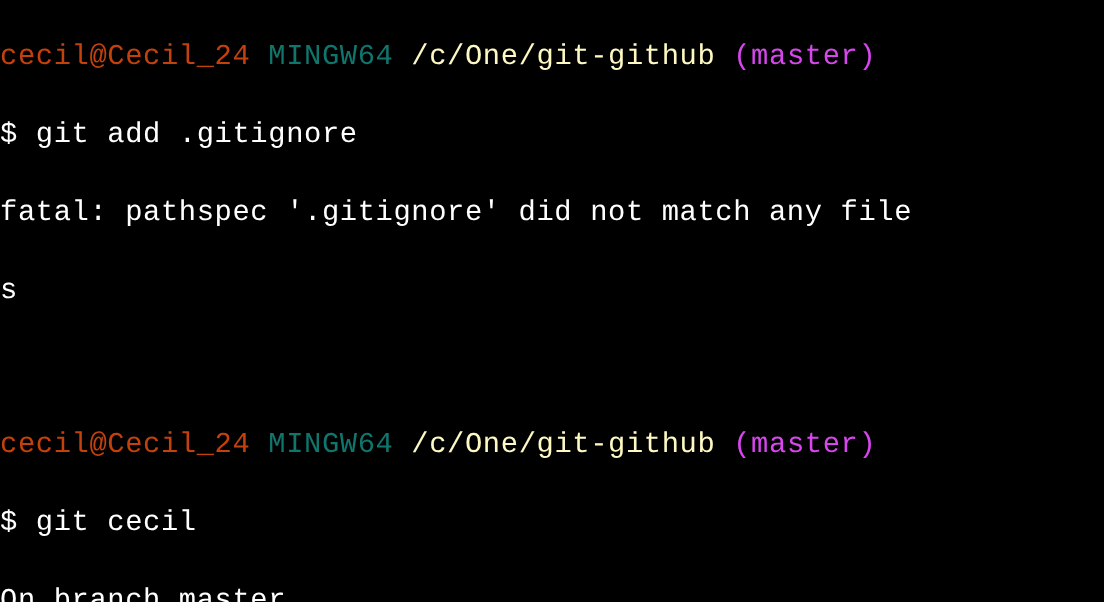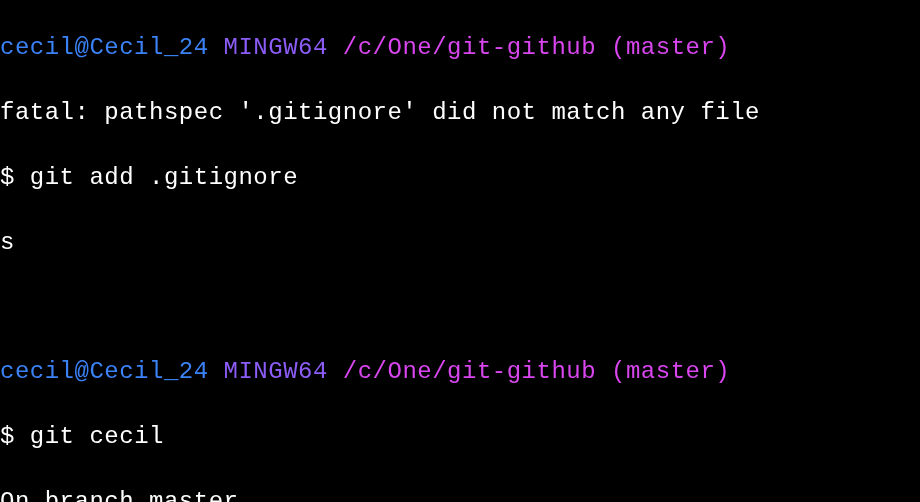--- a/index.html
+++ b/index.html
@@ -16,35 +16,35 @@
       padding: 0;
       width: 920px;
       height: 502px;
       overflow: hidden;
       letter-spacing: 0.5px;
     }
     .terminal {
       white-space: pre-wrap;
       word-break: break-all;
     }
-    .green { color: #3b82f6; }
-    .purple { color: #8b5cf6; }
-    .yellow { color: #d946ef; }
+    .green { color: #c2410c; }
+    .purple { color: #0f766e; }
+    .yellow { color: #fef9c3; }
     .cyan { color: #d946ef; }
     .white { color: #ffffff; }
     .line { display: block; }
     .blank { height: 1.35em; }
   </style>
 </head>
 <body>
 
 <div class="terminal">
 <span class="line"><span class="green">cecil@Cecil_24</span> <span class="purple">MINGW64</span> <span class="yellow">/c/One/git-github</span> <span class="cyan">(master)</span></span>
+<span class="line"><span class="white">$ </span><span class="white">git add .gitignore</span></span>
 <span class="line white">fatal: pathspec '.gitignore' did not match any file</span>
-<span class="line"><span class="white">$ </span><span class="white">git add .gitignore</span></span>
 <span class="line white">s</span>
 <div class="blank"></div>
 <span class="line"><span class="green">cecil@Cecil_24</span> <span class="purple">MINGW64</span> <span class="yellow">/c/One/git-github</span> <span class="cyan">(master)</span></span>
 <span class="line"><span class="white">$ </span><span class="white">git cecil</span></span>
 <span class="line white">On branch master</span>
 
 
 
 
 

